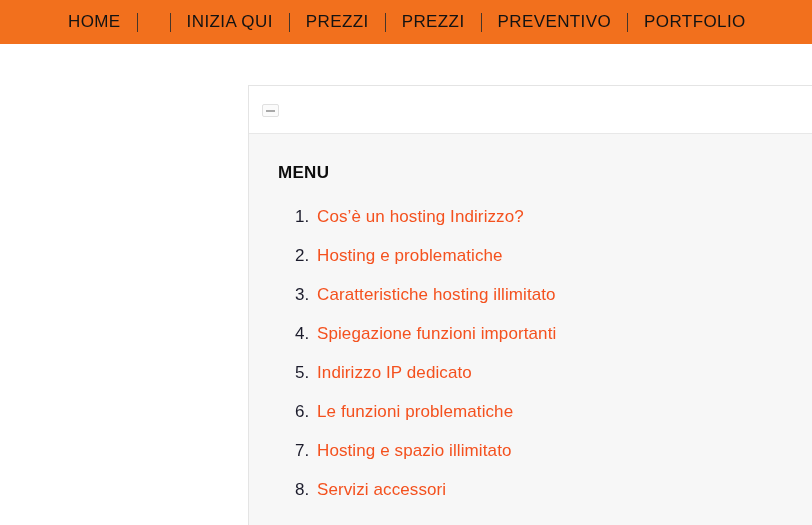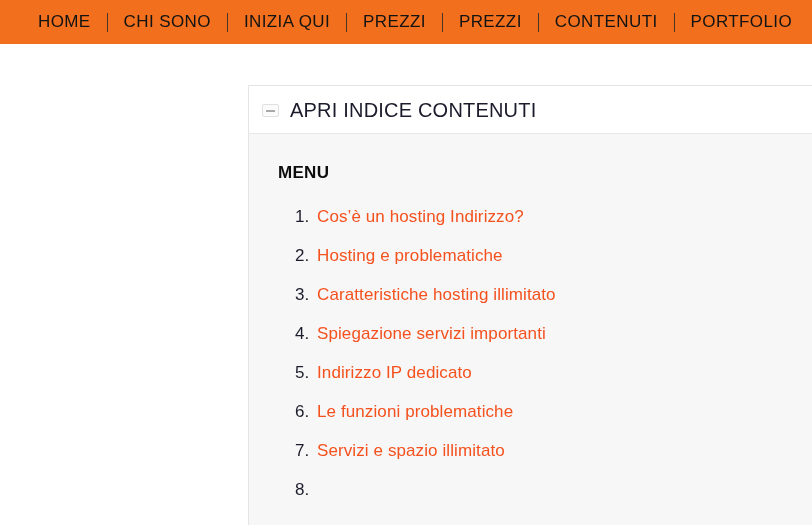--- a/index.html
+++ b/index.html
@@ -14,21 +14,21 @@
   
   #nav-bar {
     position:absolute;
     left:0; top:0;
     width:812px; height:44px;
     background:#f2701d;
     display:flex;
     align-items:center;
     white-space:nowrap;
     overflow:hidden;
-    padding-left:38px;
+    padding-left:68px;
   }
   .nav-item {
     font-size:17px;
     letter-spacing:0.4px;
     color:#131313;
     text-decoration:none;
     line-height:44px;
     flex:0 0 auto;
   }
   .nav-divider {
@@ -130,75 +130,74 @@
     text-decoration:none;
     letter-spacing:0.1px;
   }
 </style>
 </head>
 <body>
 
 <div id="nav-bar">
   <a class="nav-item" href="#">HOME</a>
   <span class="nav-divider"></span>
-  <a class="nav-item" href="#">CHI SONO</a>
   <span class="nav-divider"></span>
   <a class="nav-item" href="#">INIZIA QUI</a>
   <span class="nav-divider"></span>
   <a class="nav-item" href="#">PREZZI</a>
   <span class="nav-divider"></span>
   <a class="nav-item" href="#">PREZZI</a>
   <span class="nav-divider"></span>
-  <a class="nav-item" href="#">CONTENUTI</a>
+  <a class="nav-item" href="#">PREVENTIVO</a>
   <span class="nav-divider"></span>
   <a class="nav-item" href="#">PORTFOLIO</a>
 
 </div>
 
 <div id="page-body">
 
   <div id="toc-panel">
 
     <div id="toc-header">
       <span id="toggle-icon"></span>
-      <span id="toc-title">APRI INDICE CONTENUTI</span>
     </div>
 
     <div id="toc-body">
       <div id="toc-menu-heading">MENU</div>
 
       <ol id="toc-list">
         <li class="toc-row">
           <span class="toc-num">1.</span>
           <a class="toc-link" href="#">Cos’è un hosting Indirizzo?</a>
         </li>
         <li class="toc-row">
           <span class="toc-num">2.</span>
           <a class="toc-link" href="#">Hosting e problematiche</a>
         </li>
         <li class="toc-row">
           <span class="toc-num">3.</span>
           <a class="toc-link" href="#">Caratteristiche hosting illimitato</a>
         </li>
         <li class="toc-row">
           <span class="toc-num">4.</span>
-          <a class="toc-link" href="#">Spiegazione servizi importanti</a>
+          <a class="toc-link" href="#">Spiegazione funzioni importanti</a>
         </li>
         <li class="toc-row">
           <span class="toc-num">5.</span>
           <a class="toc-link" href="#">Indirizzo IP dedicato</a>
         </li>
         <li class="toc-row">
           <span class="toc-num">6.</span>
           <a class="toc-link" href="#">Le funzioni problematiche</a>
         </li>
         <li class="toc-row">
           <span class="toc-num">7.</span>
-          <a class="toc-link" href="#">Servizi e spazio illimitato</a>
+          <a class="toc-link" href="#">Hosting e spazio illimitato</a>
         </li>
         <li class="toc-row">
           <span class="toc-num">8.</span>
+          <a class="toc-link" href="#">Servizi accessori</a>
         </li>
       </ol>
     </div>
 
   </div>
 </div>
 
 </body></html>

